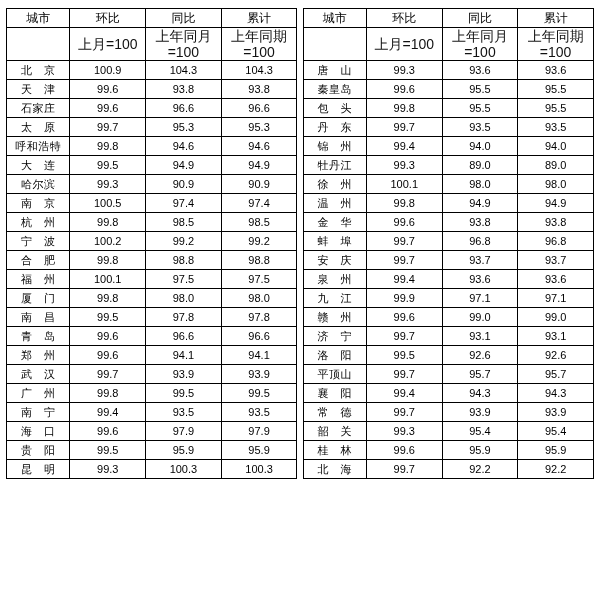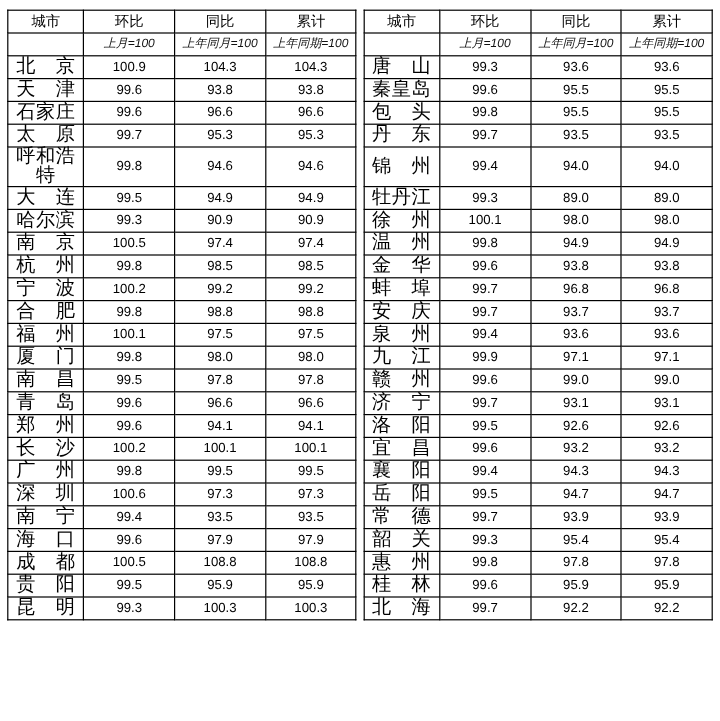--- a/index.html
+++ b/index.html
@@ -42,26 +42,25 @@
   col.c-city { width: 62px; }
   col.c-data { width: 74px; }
   col.c-gap  { width: 6px; }
 
   .hdr-top td {
     height: 21px;
     font-size: 12px;
   }
   .hdr-sub td {
     height: 17px;
-    font-size: 10px;
+    font-size: 14px;
     color: #111;
-    font-style: italic;
   }
   .city {
-    font-size: 16px;
+    font-size: 11px;
     letter-spacing: 0.5px;
   }
   .num {
     font-size: 11px;
   }
   .gap-col {
     border: none !important;
     background: #fff;
   }
 </style>
@@ -276,84 +275,62 @@
           <td class="num">99.6</td>
           <td class="num">94.1</td>
           <td class="num">94.1</td>
           <td class="gap-col"></td>
           <td class="city">洛　阳</td>
           <td class="num">99.5</td>
           <td class="num">92.6</td>
           <td class="num">92.6</td>
         </tr>
         <tr>
-          <td class="city">长　沙</td>
-          <td class="num">100.2</td>
-          <td class="num">100.1</td>
-          <td class="num">100.1</td>
-          <td class="gap-col"></td>
-          <td class="city">宜　昌</td>
-          <td class="num">99.6</td>
-          <td class="num">93.2</td>
-          <td class="num">93.2</td>
+          <td class="city">武　汉</td>
+          <td class="num">99.7</td>
+          <td class="num">93.9</td>
+          <td class="num">93.9</td>
+          <td class="gap-col"></td>
+          <td class="city">平顶山</td>
+          <td class="num">99.7</td>
+          <td class="num">95.7</td>
+          <td class="num">95.7</td>
         </tr>
         <tr>
           <td class="city">广　州</td>
           <td class="num">99.8</td>
           <td class="num">99.5</td>
           <td class="num">99.5</td>
           <td class="gap-col"></td>
           <td class="city">襄　阳</td>
           <td class="num">99.4</td>
           <td class="num">94.3</td>
           <td class="num">94.3</td>
         </tr>
         <tr>
-          <td class="city">深　圳</td>
-          <td class="num">100.6</td>
-          <td class="num">97.3</td>
-          <td class="num">97.3</td>
-          <td class="gap-col"></td>
-          <td class="city">岳　阳</td>
-          <td class="num">99.5</td>
-          <td class="num">94.7</td>
-          <td class="num">94.7</td>
-        </tr>
-        <tr>
           <td class="city">南　宁</td>
           <td class="num">99.4</td>
           <td class="num">93.5</td>
           <td class="num">93.5</td>
           <td class="gap-col"></td>
           <td class="city">常　德</td>
           <td class="num">99.7</td>
           <td class="num">93.9</td>
           <td class="num">93.9</td>
         </tr>
         <tr>
           <td class="city">海　口</td>
           <td class="num">99.6</td>
           <td class="num">97.9</td>
           <td class="num">97.9</td>
           <td class="gap-col"></td>
           <td class="city">韶　关</td>
           <td class="num">99.3</td>
           <td class="num">95.4</td>
           <td class="num">95.4</td>
-        </tr>
-        <tr>
-          <td class="city">成　都</td>
-          <td class="num">100.5</td>
-          <td class="num">108.8</td>
-          <td class="num">108.8</td>
-          <td class="gap-col"></td>
-          <td class="city">惠　州</td>
-          <td class="num">99.8</td>
-          <td class="num">97.8</td>
-          <td class="num">97.8</td>
         </tr>
         <tr>
           <td class="city">贵　阳</td>
           <td class="num">99.5</td>
           <td class="num">95.9</td>
           <td class="num">95.9</td>
           <td class="gap-col"></td>
           <td class="city">桂　林</td>
           <td class="num">99.6</td>
           <td class="num">95.9</td>

